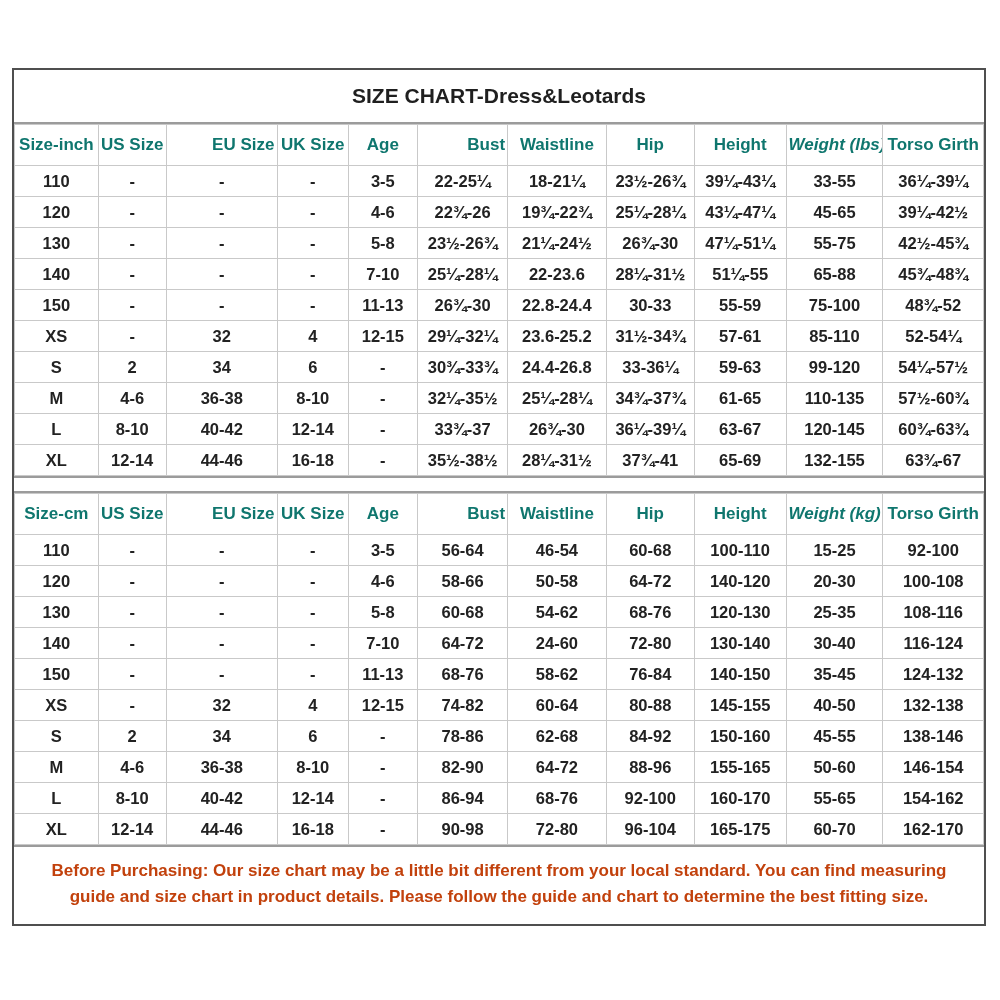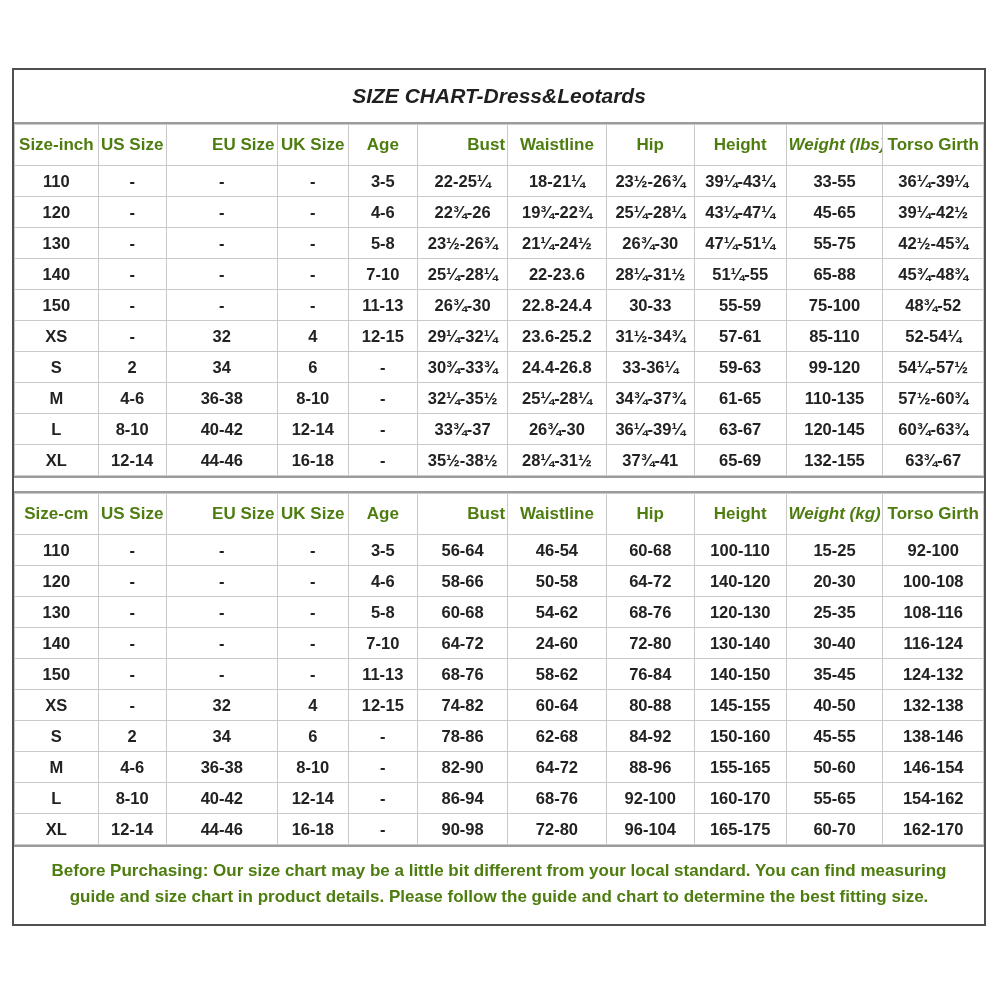--- a/index.html
+++ b/index.html
@@ -21,40 +21,39 @@
     box-sizing: border-box;
   }
   .chart-title {
     height: 52px;
     line-height: 52px;
     text-align: center;
     font-size: 21px;
     font-weight: bold;
     letter-spacing: 0px;
     border-bottom: 2px solid #9b9b9b;
-    font-style: italic;
   }
   table.size-table {
     width: 100%;
     border-collapse: collapse;
     table-layout: fixed;
   }
   table.size-table th, table.size-table td {
     border: 1px solid #c9c9c9;
     text-align: center;
     vertical-align: middle;
     font-weight: bold;
     padding: 0 2px;
     overflow: hidden;
     white-space: nowrap;
   }
   table.size-table th {
     height: 40px;
     font-size: 17px;
-    color: #4d7c0f;
+    color: #0f766e;
   }
   table.size-table td {
     height: 30px;
     font-size: 16.5px;
     color: #222222;
   }
   
   table.size-table th:nth-child(1)  { width: 9.0%;  }
   table.size-table th:nth-child(2)  { width: 7.2%;  }
   table.size-table th:nth-child(3)  { width: 7.7%; padding-left: 45px;  }
@@ -72,21 +71,21 @@
     border-bottom: 2px solid #9b9b9b;
     background: #ffffff;
   }
   .footer-note {
     border-top: 2px solid #9b9b9b;
     padding: 11px 14px 13px 14px;
     text-align: center;
     font-size: 17px;
     font-weight: bold;
     line-height: 1.55;
-    color: #4d7c0f;
+    color: #c2410c;
   }
 </style>
 </head>
 <body>
 
 <div class="chart-panel">
 
   <div class="chart-title">SIZE CHART-Dress&amp;Leotards</div>
 
   <table class="size-table">

